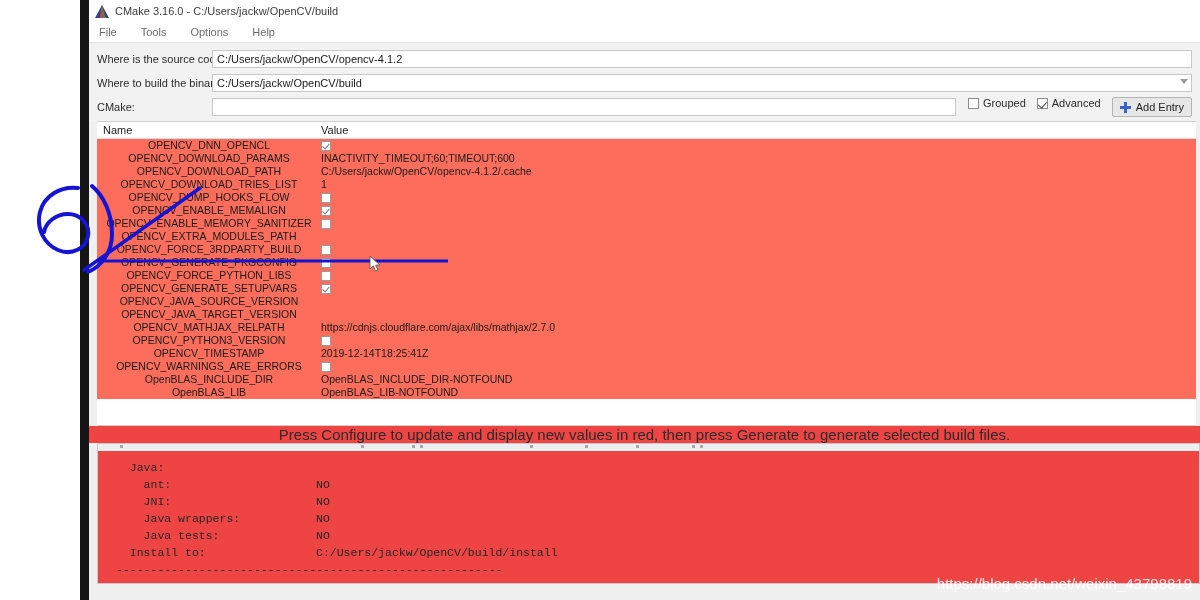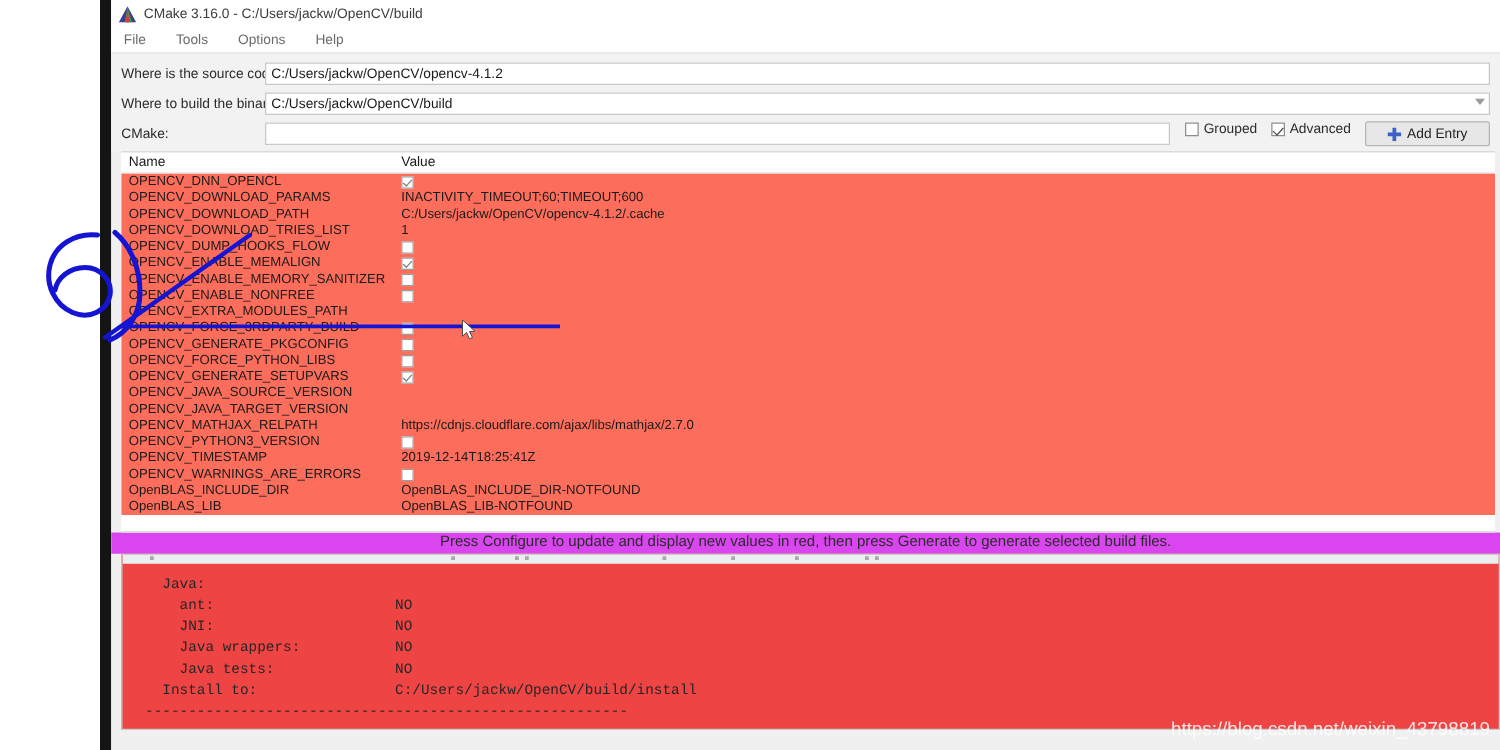--- a/index.html
+++ b/index.html
@@ -80,21 +80,21 @@
     margin-right: 4px; position: relative; flex: 0 0 11px;
   }
   .chk-box.checked::after {
     content: ""; position: absolute; left: 2px; top: 1px;
     width: 4px; height: 7px; border: solid #4a4a4a;
     border-width: 0 1.6px 1.6px 0; transform: rotate(42deg);
   }
   .add-entry-btn {
     display: flex; align-items: center; height: 20px;
     background: #e7e7e7; border: 1px solid #b6b6b6; border-radius: 2px;
-    padding: 0 17px; font-size: 11px; color: #1f1f1f; white-space: nowrap;
+    padding: 0 7px; font-size: 11px; color: #1f1f1f; white-space: nowrap;
   }
   .plus-icon { margin-right: 5px; display: block; }
 
   
   .table-area {
     flex: 0 0 auto; height: 305px; background: #ffffff;
     border: 1px solid #d0d0d0; border-left: none; border-right: none;
     margin: 0 4px 0 8px; position: relative; overflow: hidden;
   }
   .table-head {
@@ -118,22 +118,22 @@
     position: relative; display: inline-block;
   }
   .cell-chk.checked::after {
     content: ""; position: absolute; left: 2px; top: 0px;
     width: 3px; height: 6px; border: solid #7d7d7d;
     border-width: 0 1.5px 1.5px 0; transform: rotate(42deg);
   }
 
   
   .status-line {
-    height: 17px; background: #d946ef; display: flex; align-items: flex-start;
-    justify-content: center; font-size: 12px; color: #2b2b2b; flex: 0 0 auto;
+    height: 17px; background: #ef4444; display: flex; align-items: center;
+    justify-content: center; font-size: 15px; color: #2b2b2b; flex: 0 0 auto;
   }
   .btn-bar {
     height: 28px; background: #f2f2f2; display: flex; align-items: center;
     padding-left: 8px; flex: 0 0 auto; gap: 7px;
   }
   .btn {
     height: 21px; min-width: 68px; padding: 0 10px;
     background: #e7e7e7; border: 1px solid #b6b6b6; border-radius: 2px;
     font-size: 11px; color: #1a1a1a; display: flex; align-items: center;
     justify-content: center;
@@ -224,21 +224,21 @@
           </div>
         </div>
       </div>
     </div>
 
     <div class="table-area">
       <div class="table-head">
         <span class="col-name">Name</span>
         <span class="col-value">Value</span>
       </div>
-      <div class="rows-holder" id="rows-holder" style="background: rgb(253, 109, 91);">
+      <div class="rows-holder" id="rows-holder" style="background: rgb(253, 109, 91); text-align: center;">
           <div class="trow">
             <span class="cell-name">OPENCV_DNN_OPENCL</span>
             <span class="cell-value">
               <span class="cell-chk checked"></span>
             </span>
           </div>
           <div class="trow">
             <span class="cell-name">OPENCV_DOWNLOAD_PARAMS</span>
             <span class="cell-value">INACTIVITY_TIMEOUT;60;TIMEOUT;600</span>
           </div>
@@ -257,26 +257,20 @@
             </span>
           </div>
           <div class="trow">
             <span class="cell-name">OPENCV_ENABLE_MEMALIGN</span>
             <span class="cell-value">
               <span class="cell-chk checked"></span>
             </span>
           </div>
           <div class="trow">
             <span class="cell-name">OPENCV_ENABLE_MEMORY_SANITIZER</span>
-            <span class="cell-value">
-              <span class="cell-chk"></span>
-            </span>
-          </div>
-          <div class="trow">
-            <span class="cell-name">OPENCV_ENABLE_NONFREE</span>
             <span class="cell-value">
               <span class="cell-chk"></span>
             </span>
           </div>
           <div class="trow">
             <span class="cell-name">OPENCV_EXTRA_MODULES_PATH</span>
             <span class="cell-value"></span>
           </div>
           <div class="trow">
             <span class="cell-name">OPENCV_FORCE_3RDPARTY_BUILD</span>

